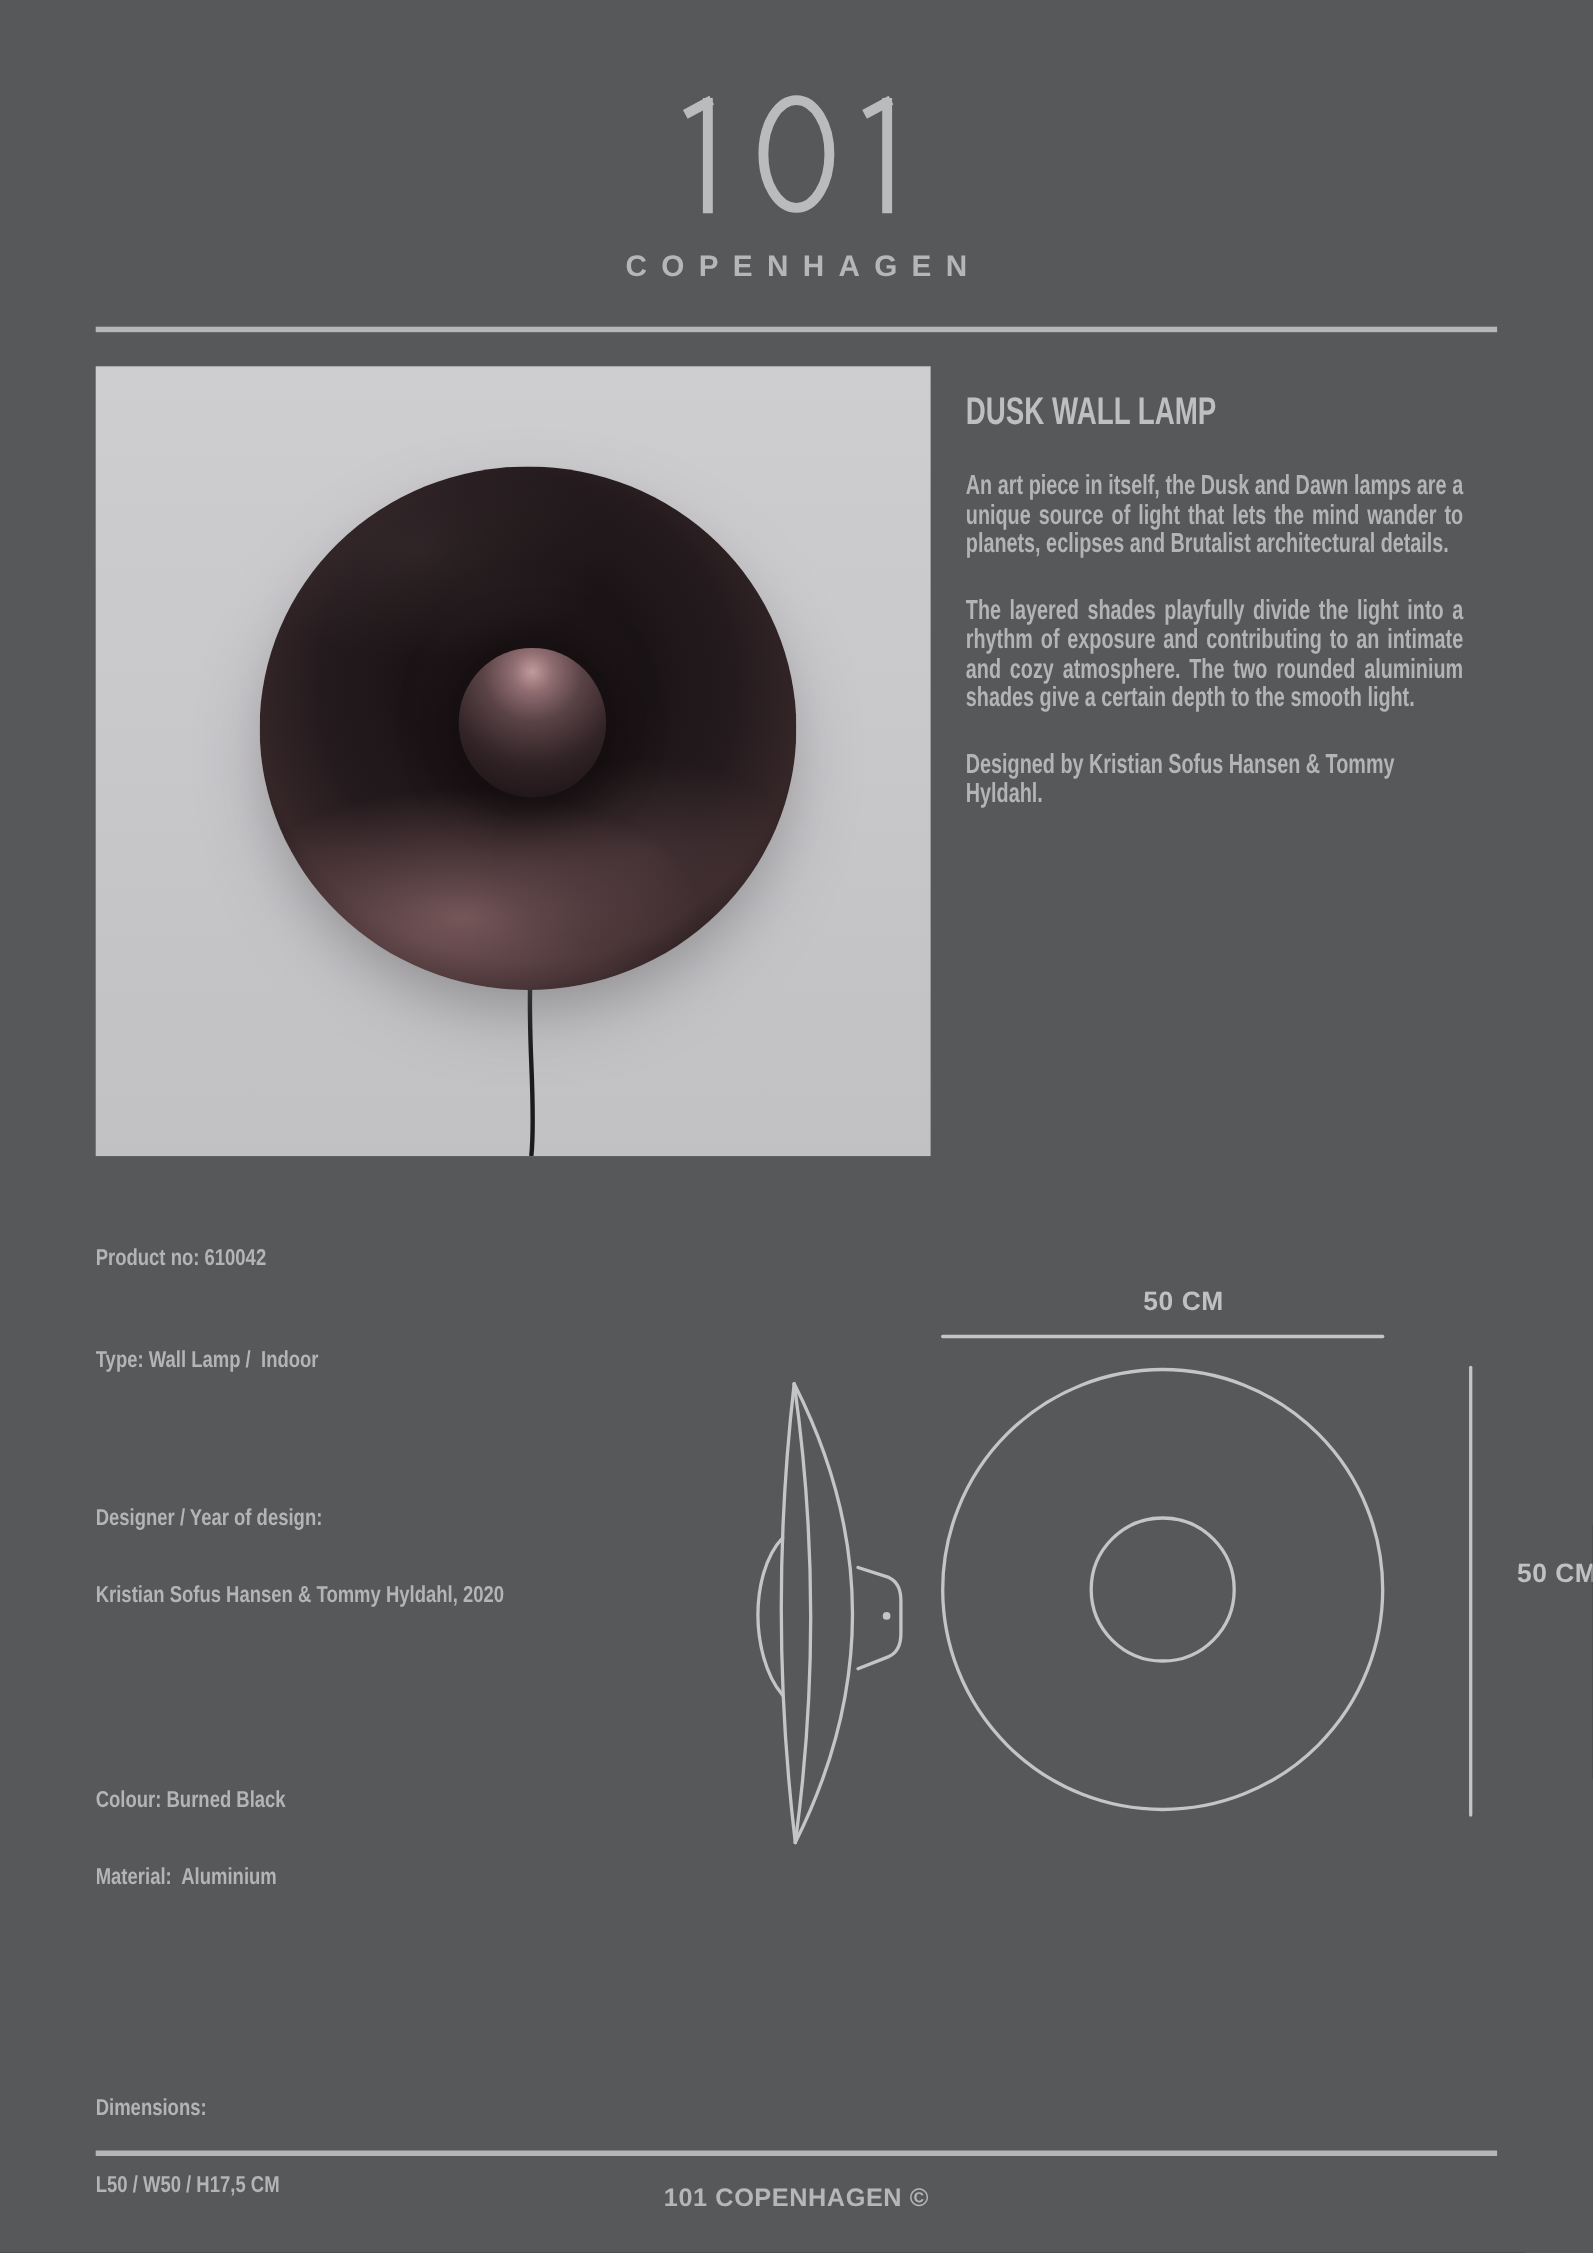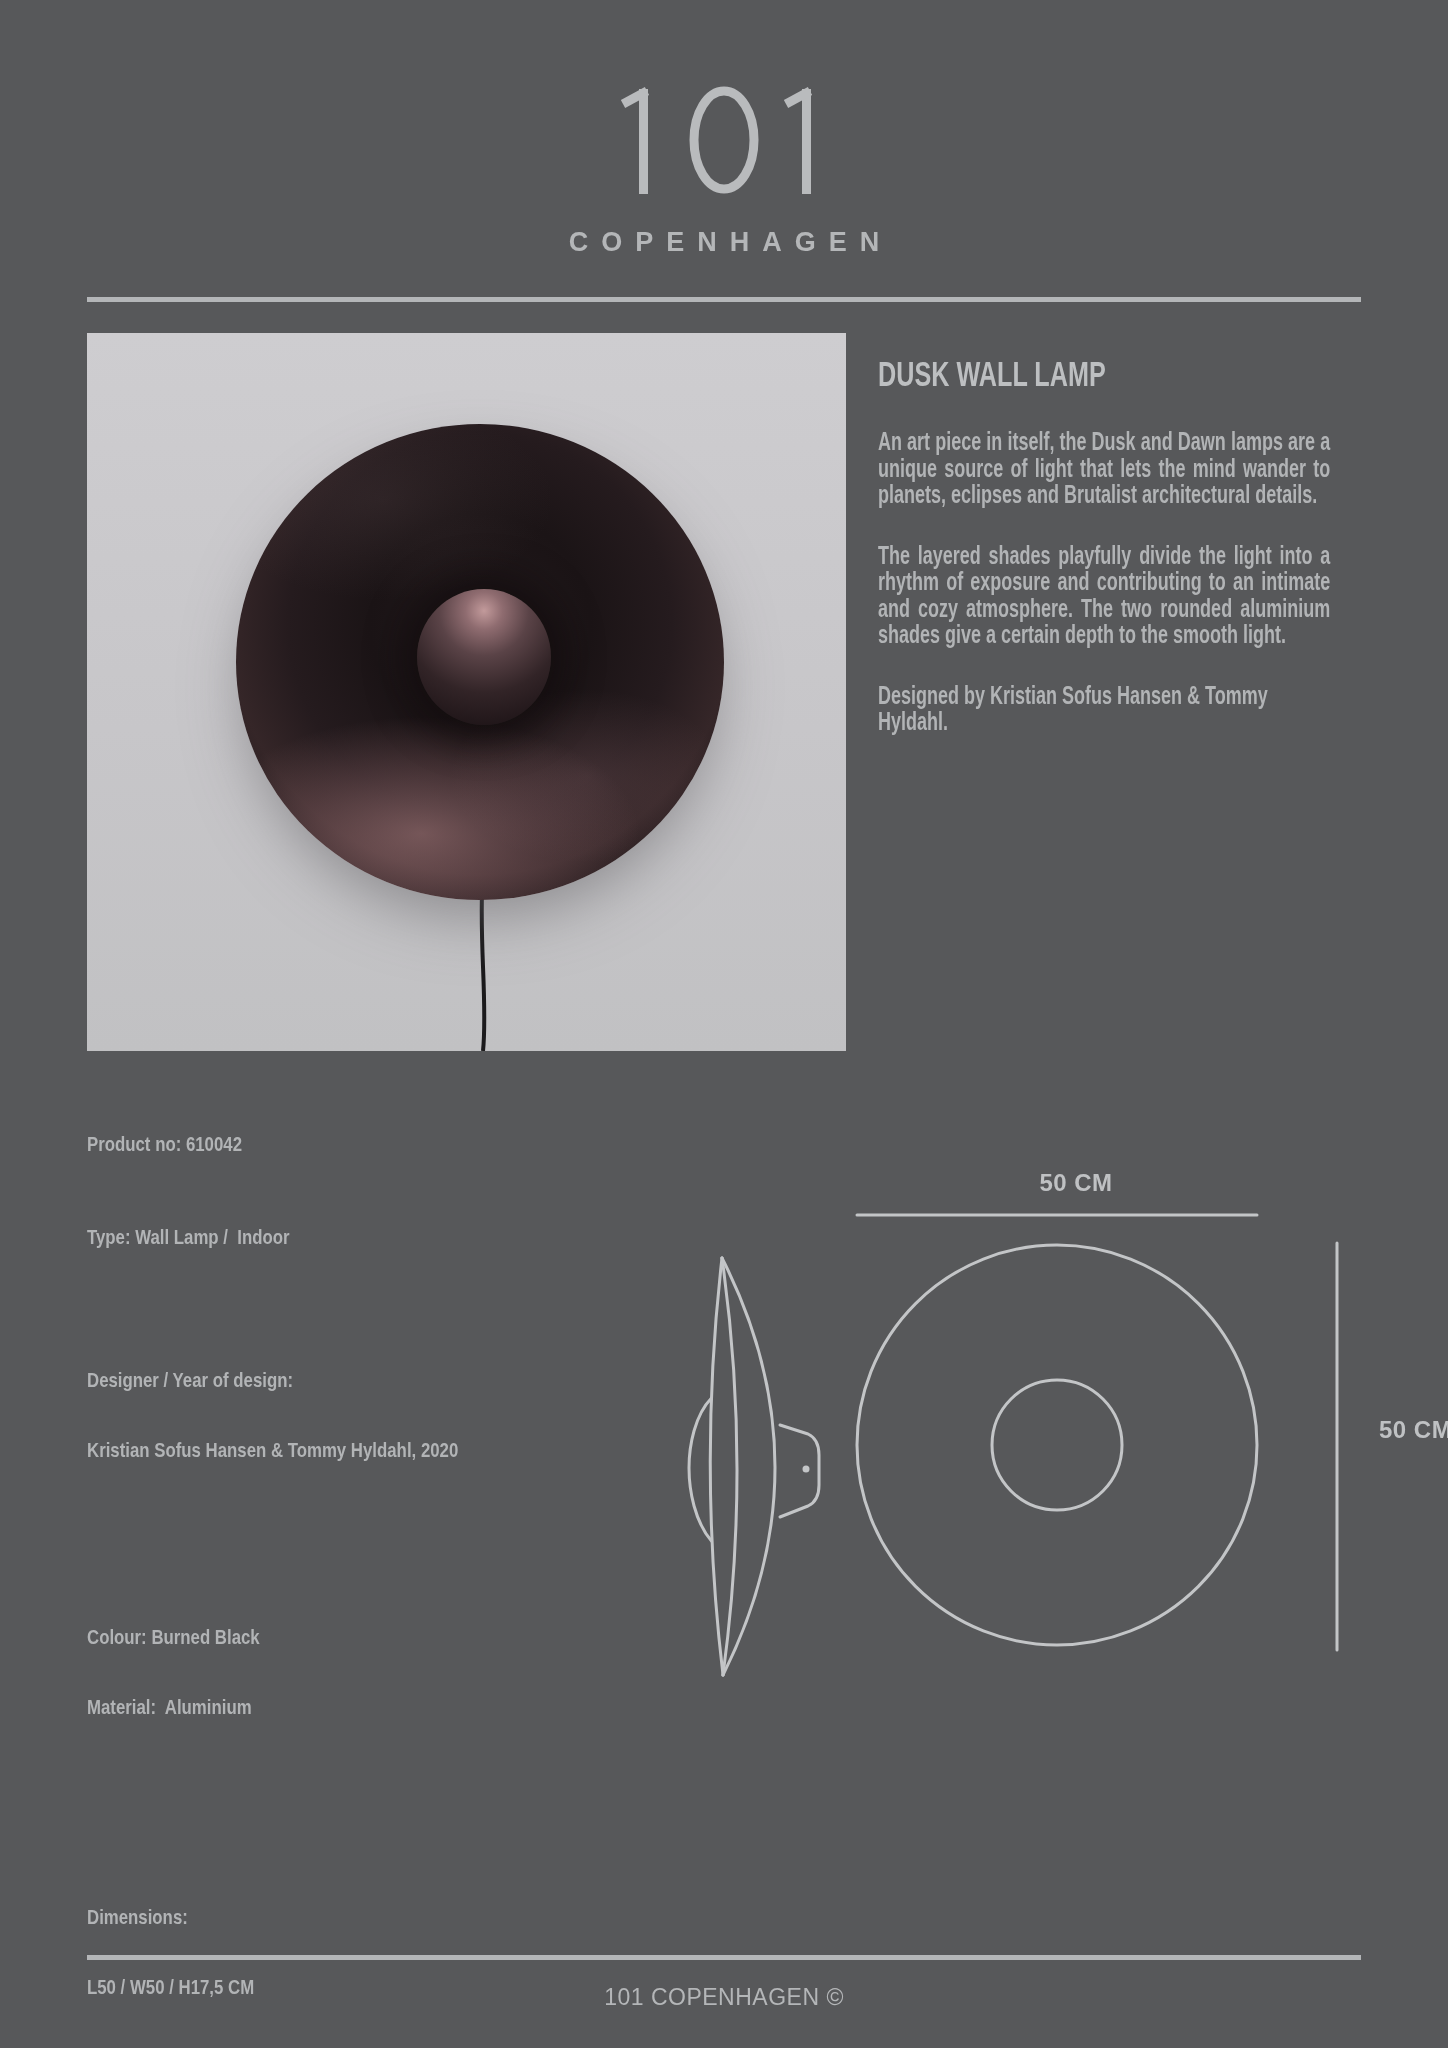--- a/index.html
+++ b/index.html
@@ -77,21 +77,21 @@
   .specs div{white-space:pre;}
   
   .diagram{position:absolute;left:640px;top:1150px;}
   .diagram text{
     font-family:"Liberation Sans", sans-serif;
     font-size:24px;font-weight:700;fill:#bfc1c3;letter-spacing:.5px;
   }
   
   .footer-text{
     position:absolute;left:0;top:1984px;width:1448px;text-align:center;
-    font-size:23px;font-weight:400;color:#b4b6b8;letter-spacing:.5px;
+    font-size:23px;font-weight:700;color:#b4b6b8;letter-spacing:.5px;
   }
 </style>
 </head>
 <body>
 
 <div class="page">
 
   <svg class="logo-svg" width="216" height="108" viewBox="0 0 216 108" aria-label="101">
     <g stroke="#b9bbbd" stroke-width="9" fill="none">
       <path d="M27.5 3 V108"></path>

